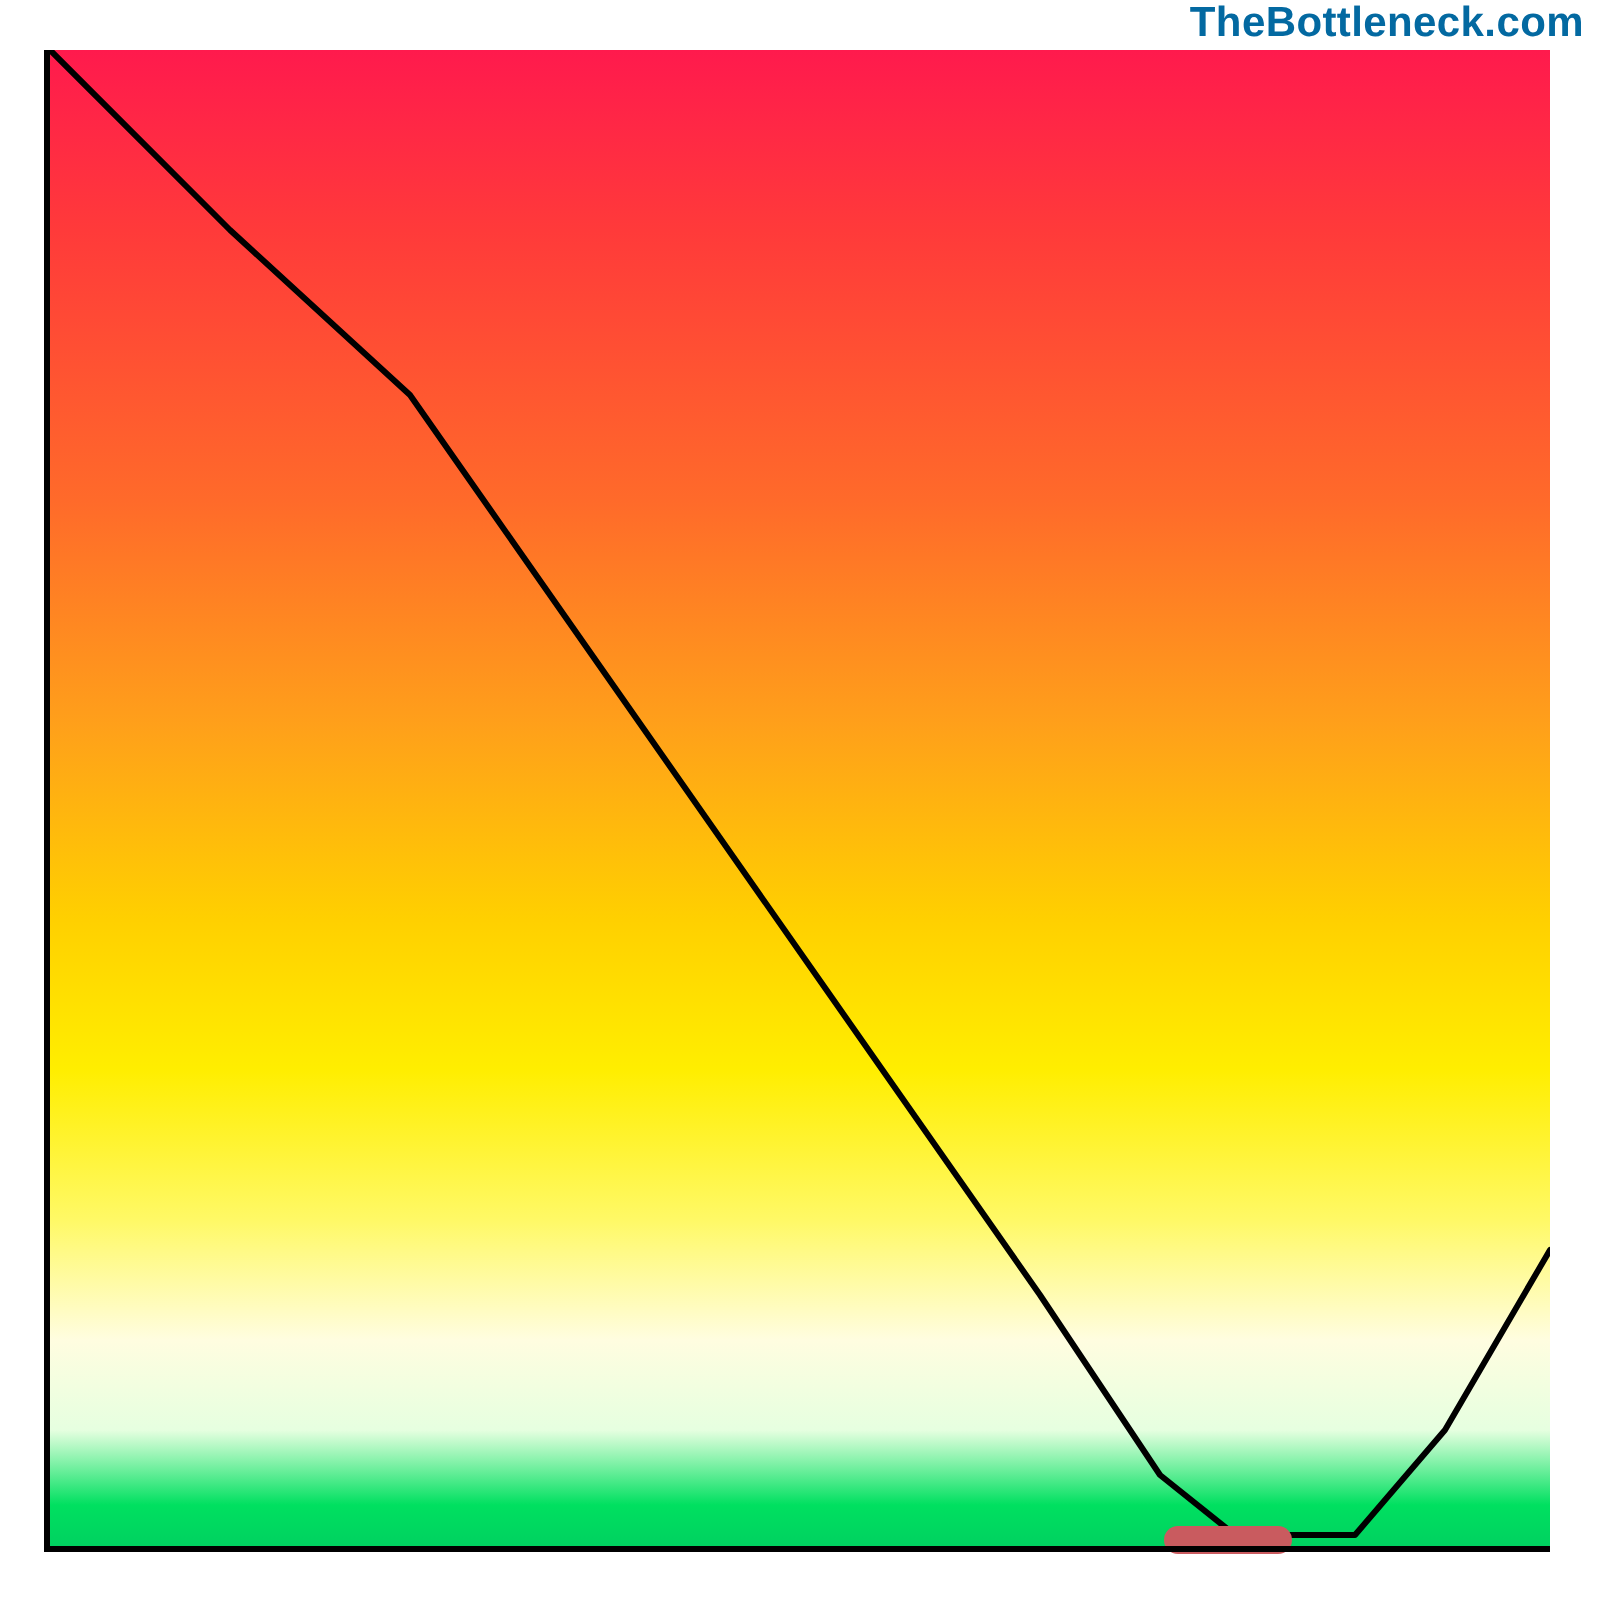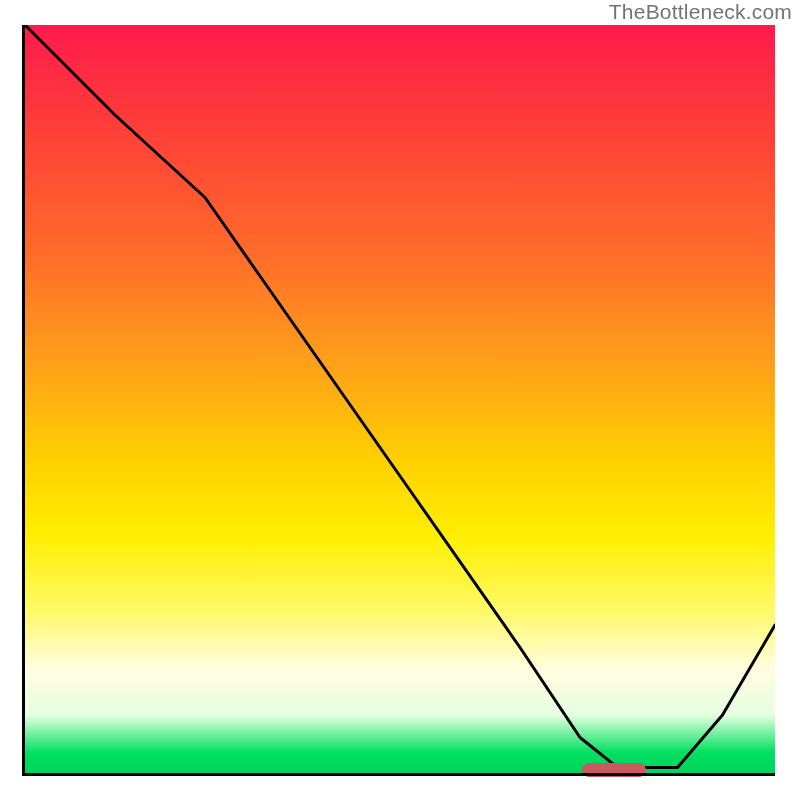--- a/index.html
+++ b/index.html
@@ -62,23 +62,23 @@
   }
   .marker {
     position: absolute;
     background: #c95b5f;
     border-radius: 8px;
   }
   .watermark {
     position: absolute;
     top: 0px;
     right: 8px;
-    color: #737373;
+    color: #0369a1;
     font-size: 21px;
-    font-weight: 400;
+    font-weight: 700;
     letter-spacing: 0.2px;
   }
 </style>
 </head>
 <body>
 
 <div class="wrap">
 
   <div class="plot"></div>
 

